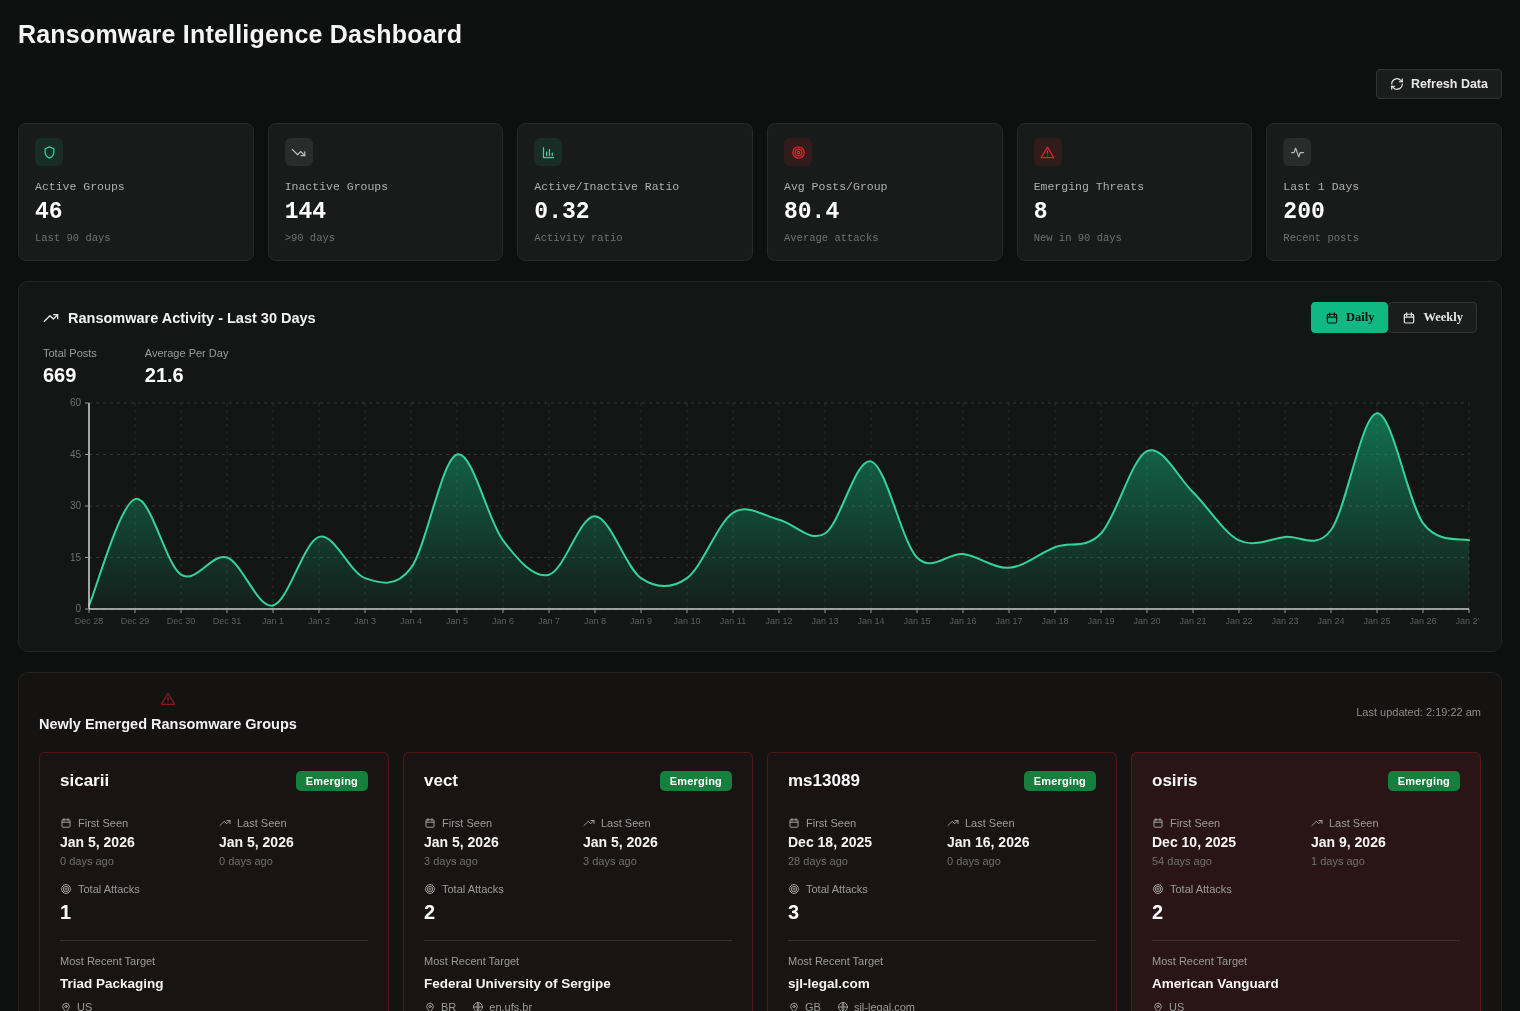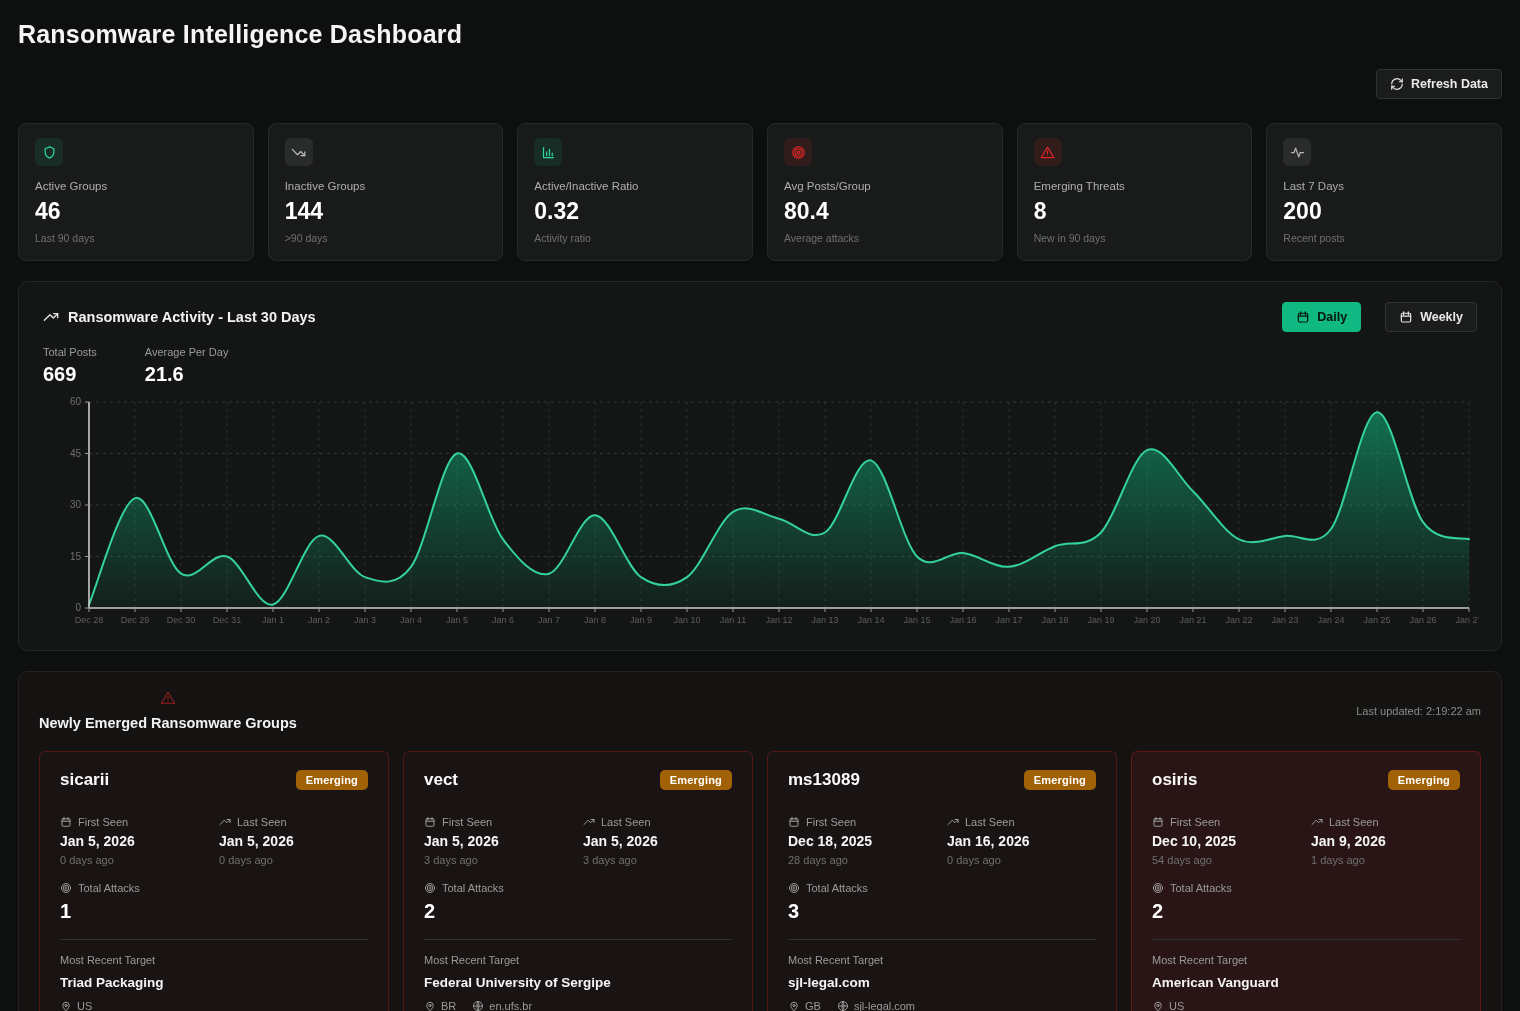--- a/index.html
+++ b/index.html
@@ -17,39 +17,39 @@
   .toolbar-row { display:flex; justify-content:flex-end; margin-top:20px; }
   .btn {
     display:inline-flex; align-items:center; gap:7px;
     background:#1b1d1c; border:1px solid #323432; color:#e8e8e8;
     font-size:12.5px; font-weight:700; border-radius:4px;
     padding:7px 13px; cursor:pointer; font-family:inherit;
   }
   .btn svg { width:14px; height:14px; }
 
   
-  .stats-grid { display:grid; grid-template-columns:repeat(6,1fr); gap:14px; margin-top:24px; }
+  .stats-grid { display:grid; grid-template-columns:repeat(6,1fr); gap:14px; margin-top:24px;font-family:Liberation Mono, monospace; }
   .stat-card { background:#191b1a; border:1px solid #282a28; border-radius:8px; padding:14px 16px 16px; min-height:118px; }
   .stat-icon { width:28px; height:28px; border-radius:6px; display:flex; align-items:center; justify-content:center; margin-bottom:14px; }
   .stat-icon svg { width:15px; height:15px; }
   .stat-icon.green { background:rgba(16,185,129,.12); color:#34d399; }
   .stat-icon.gray  { background:#2a2c2b; color:#b8bab8; }
   .stat-icon.red   { background:rgba(220,38,38,.12); color:#dc2626; }
   .stat-label { font-size:11.5px; color:#adafad; margin-bottom:6px; }
   .stat-value { font-size:23px; font-weight:700; color:#ffffff; margin-bottom:7px; }
   .stat-sub   { font-size:10.5px; color:#6f716f; }
 
   
   .panel { background:#141615; border:1px solid #242625; border-radius:10px; margin-top:20px; }
   .chart-panel { padding:20px 24px 20px; }
   .chart-head { display:flex; align-items:center; justify-content:space-between; }
   .chart-title-wrap { display:flex; align-items:center; gap:9px; }
   .chart-title-wrap svg { width:16px; height:16px; color:#e5e7e5; }
   .chart-title { font-size:14.5px; font-weight:700; color:#f2f2f2; }
-  .toggle-group { display:flex; gap:24px; }
+  .toggle-group { display:flex; gap:0;font-family:Liberation Serif, serif; }
   .btn.active-green { background:#10b981; border-color:#10b981; color:#07130d; }
   .chart-stats { display:flex; gap:48px; margin:14px 0 6px; }
   .cs-label { font-size:11px; color:#9a9c9a; margin-bottom:5px; }
   .cs-value { font-size:20px; font-weight:700; color:#fff; }
   #chart-svg { display:block; margin-top:8px; }
 
   
   .emerging-panel { background:#151212; border:1px solid #2a1f1f; padding:18px 20px 20px; margin-bottom:0; }
   .emerging-head { display:flex; align-items:center; justify-content:space-between; margin-bottom:20px; }
   .emerging-title-wrap { display:flex; align-items:center; gap:9px;flex-direction:column; }
@@ -58,21 +58,21 @@
   .last-updated { font-size:11px; color:#8a8c8a; }
   .groups-grid { display:grid; grid-template-columns:repeat(4,1fr); gap:14px; }
   .group-card {
     background:#1a1313; border:1px solid rgba(153,27,27,.45);
     border-radius:6px; padding:18px 20px; min-height:278px;
   }
   .group-card.hot { background:#2a1516; }
   .gc-top { display:flex; align-items:flex-start; justify-content:space-between; margin-bottom:26px; }
   .gc-name { font-size:17px; font-weight:700; color:#fafafa; }
   .badge {
-    background:#a16207; color:#fff; font-size:11px; font-weight:700;
+    background:#15803d; color:#fff; font-size:11px; font-weight:700;
     border-radius:5px; padding:4px 10px; letter-spacing:.2px;
   }
   .gc-meta { display:grid; grid-template-columns:1fr 1fr; gap:4px 10px; }
   .gc-meta-label { display:flex; align-items:center; gap:6px; font-size:11px; color:#9a9c9a; }
   .gc-meta-label svg { width:12px; height:12px; }
   .gc-meta-value { font-size:14px; font-weight:700; color:#f5f5f5; margin-top:5px; }
   .gc-meta-sub { font-size:11px; color:#6f716f; margin-top:5px; }
   .gc-attacks { margin-top:16px; }
   .gc-attacks-value { font-size:20px; font-weight:700; color:#fff; margin-top:6px; }
   .gc-divider { border:none; border-top:1px solid #333030; margin:16px 0 14px; }
@@ -200,21 +200,21 @@
     <div class="stat-label">Emerging Threats</div>
     <div class="stat-value">8</div>
     <div class="stat-sub">New in 90 days</div>
   </div>
     <div class="stat-card">
     <div class="stat-icon gray">
       <svg viewBox="0 0 24 24">
           <use href="#activity-icon"></use>
         </svg>
     </div>
-    <div class="stat-label">Last 7 Days</div>
+    <div class="stat-label">Last 1 Days</div>
     <div class="stat-value">200</div>
     <div class="stat-sub">Recent posts</div>
   </div>
   </div>
 
 <section class="panel chart-panel">
   <div class="chart-head">
     <div class="chart-title-wrap">
       <svg viewBox="0 0 24 24">
           <use href="#trending-up-icon"></use>

